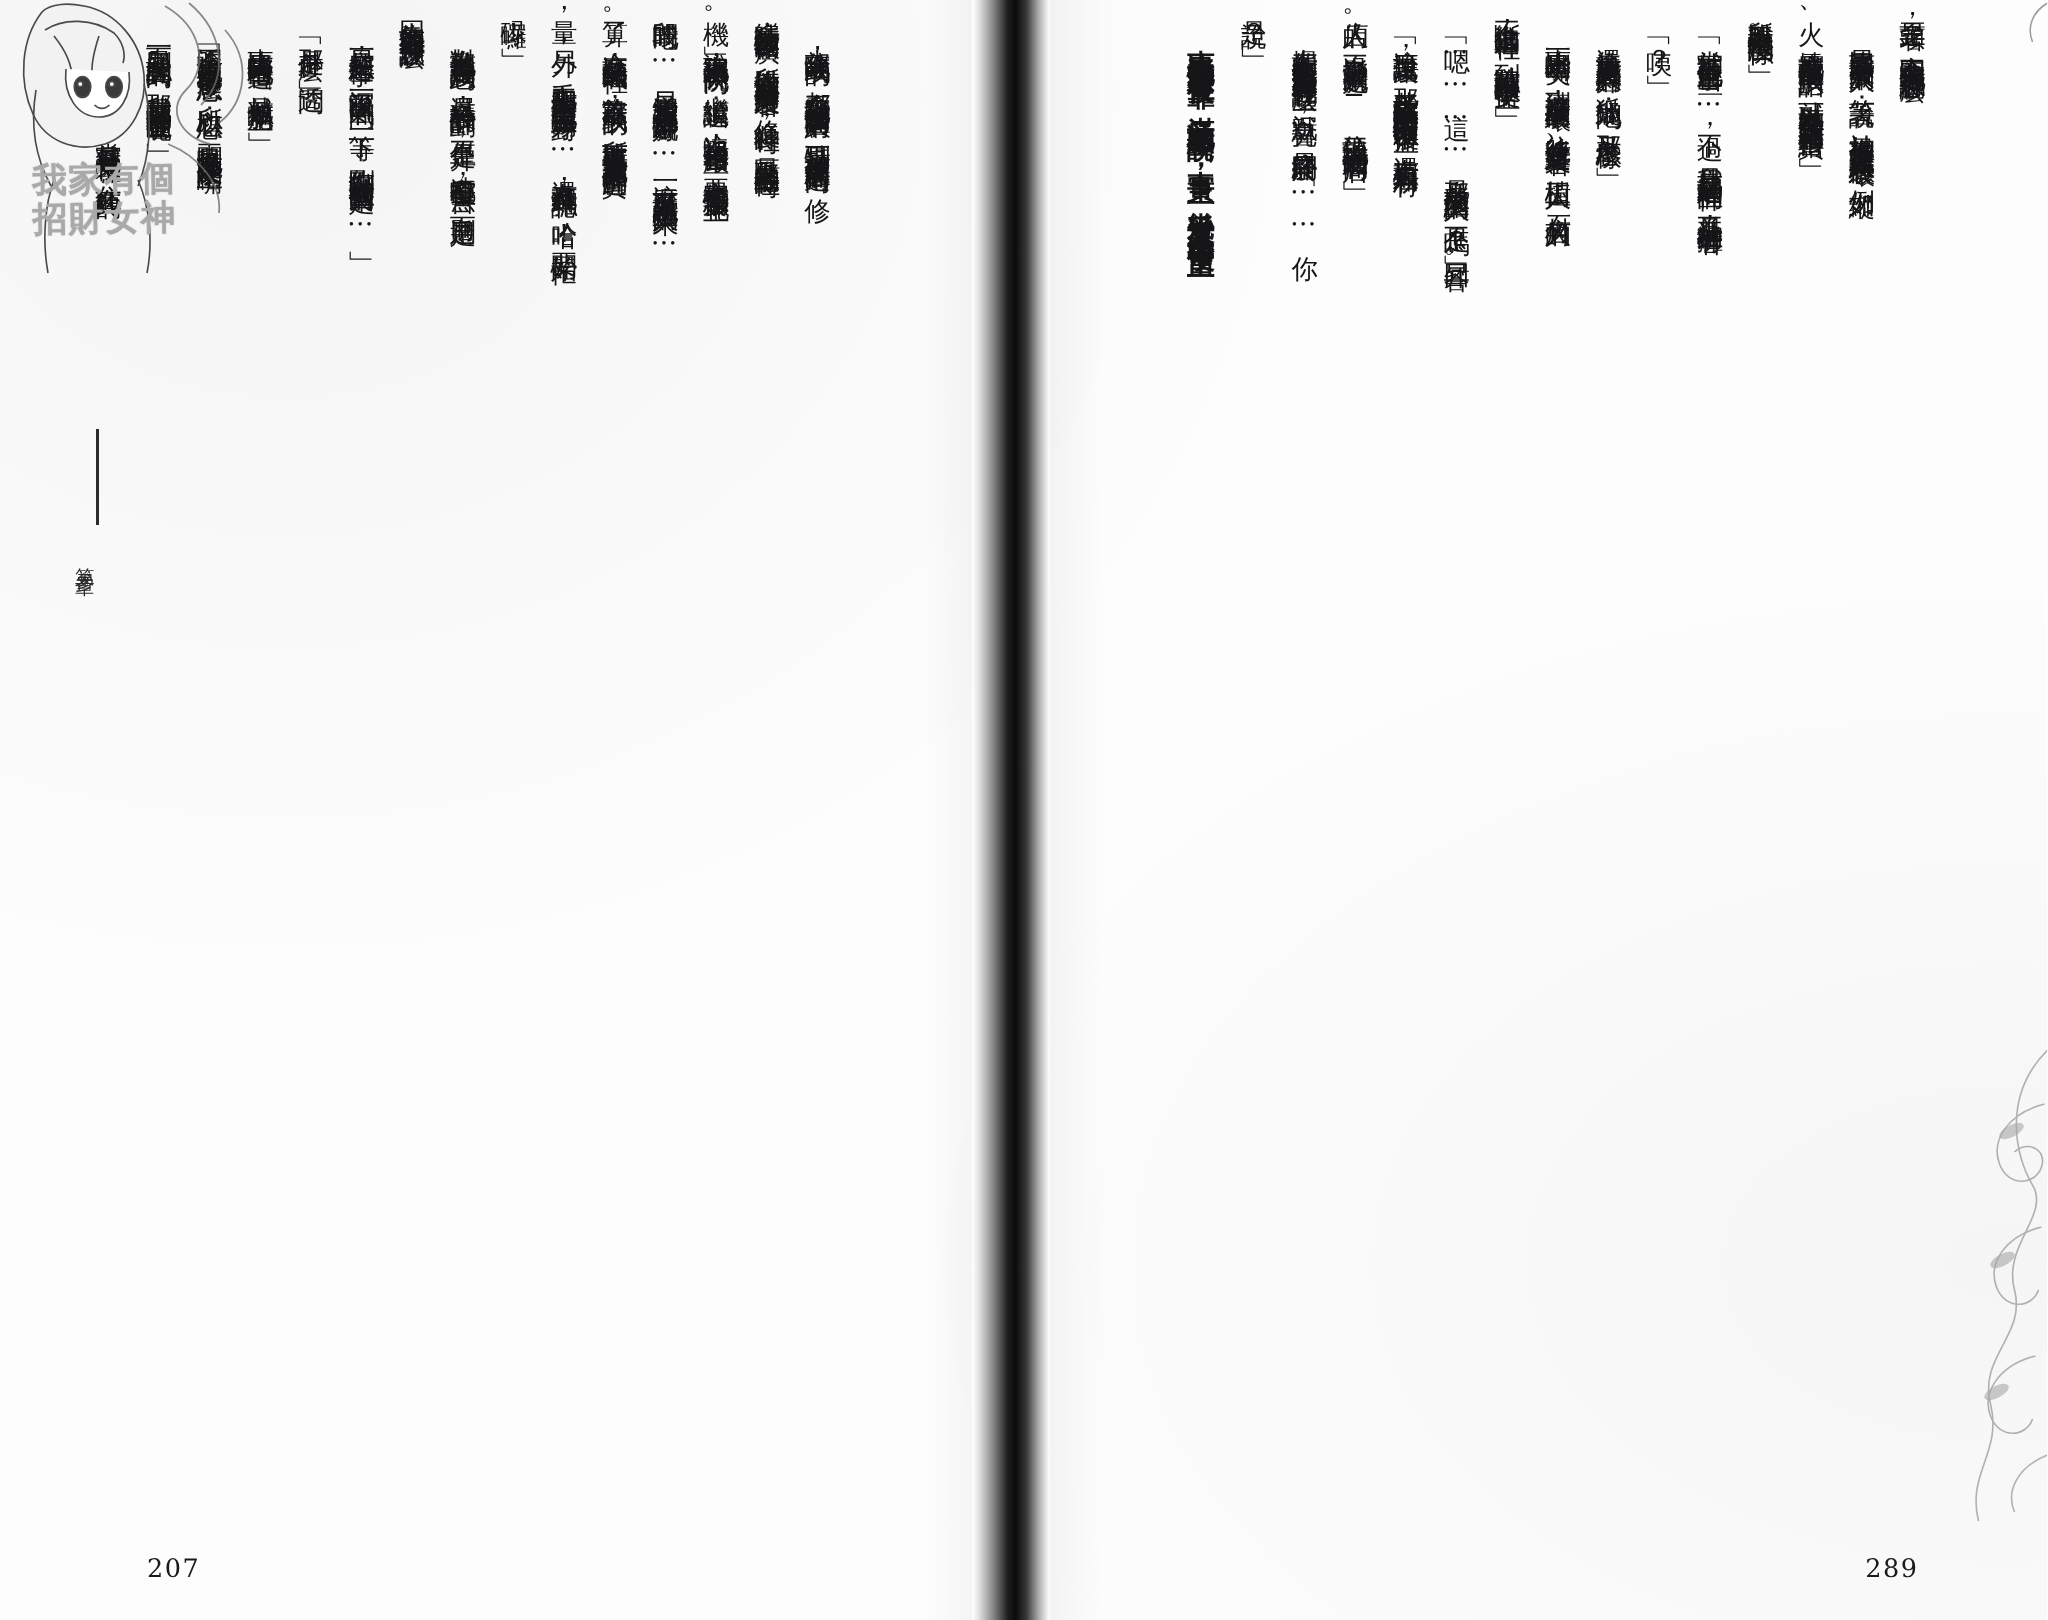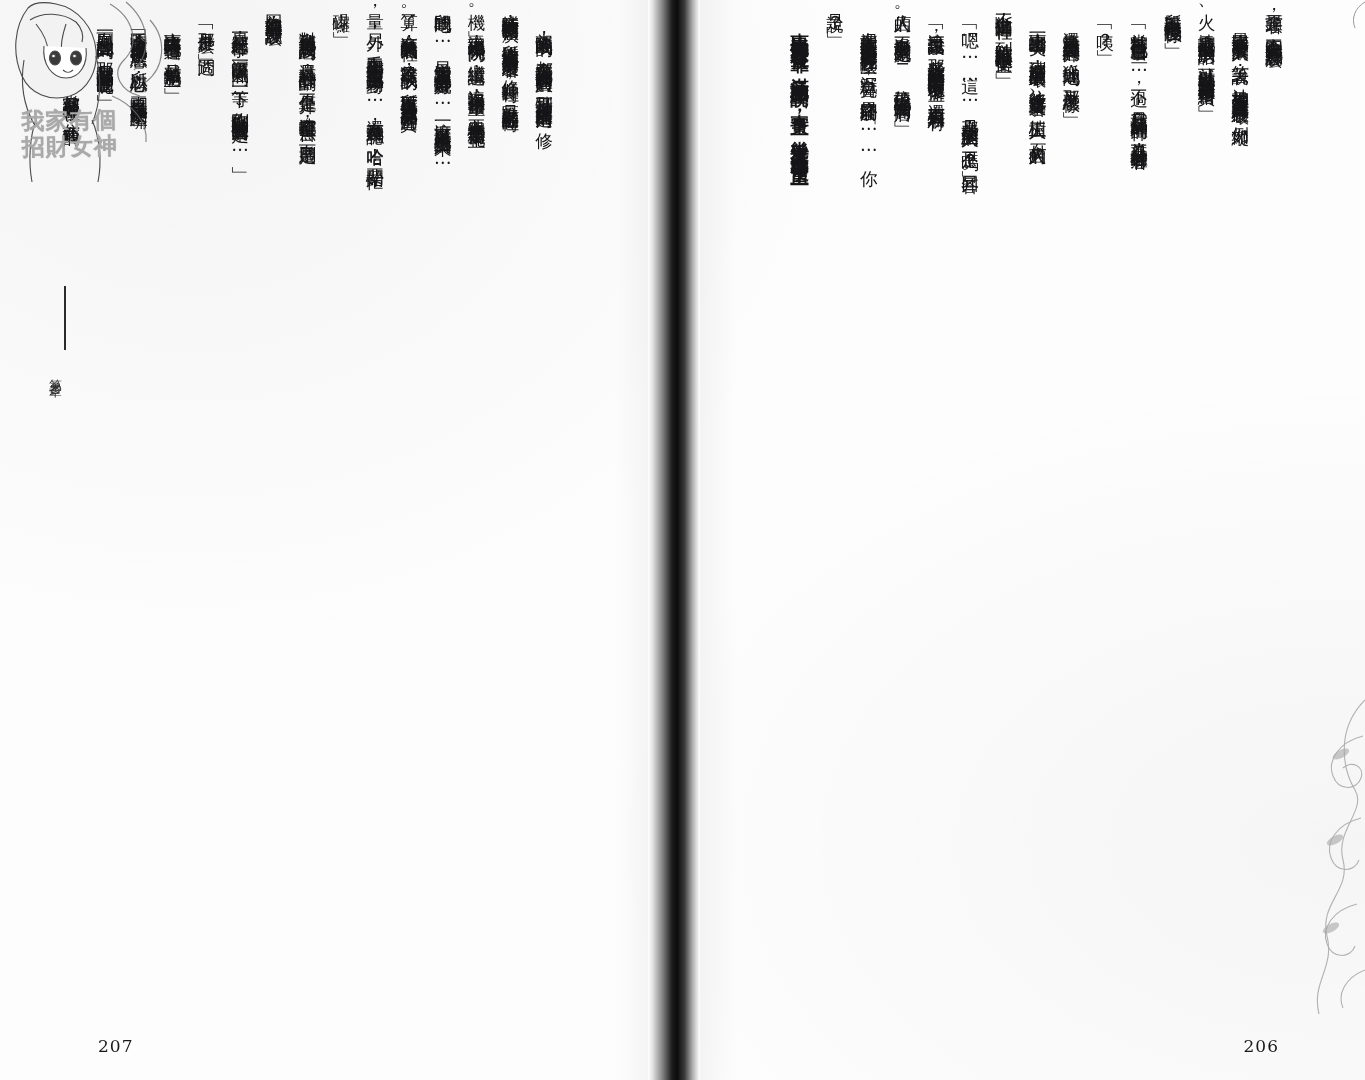--- a/index.html
+++ b/index.html
@@ -200,21 +200,21 @@
       <p class="indent">還無法參透惠比壽真意的昇，狐疑地問：「那又怎麼樣？」</p>
       <p class="indent">惠比壽咧嘴一笑：「遭到這麼嚴重的破壞，往後將會有建築業者、植樹工人、石材店的人</p>
       <p>不斷進出這個神社，到時你認為誰可以從中受益？」</p>
       <p class="indent">「嗯……這……是那些前來修繕的工人，不是嗎？」昇回答。</p>
       <p class="indent">「這麼說是沒錯，那些受委託前來修繕的建築業者的確可以從中獲益，還有植樹工人和石材</p>
       <p>店的人。不過影響最大的就是──位於工地現場附近的便利商店。」</p>
       <p class="indent">在場的所有人完全搞不清楚惠比壽究竟在說什麼，沉默一會兒，昇終於開口了：「……你</p>
       <p>是說？」</p>
       <p class="indent bold-line">惠比壽抱著雙臂往後一靠，滿意地點頭說：「事實上，幾乎沒有工人會自己帶便當上工，</p>
     </div>
-    <div class="folio folio-right">206</div>
+    <div class="folio folio-right">289</div>
 
     <svg class="vine-br" viewBox="0 0 150 330">
       <g fill="none" stroke="#8a8a8a" stroke-width="1.1" opacity="0.75">
         <path d="M150 10 C120 40 128 80 140 100 C152 120 120 140 128 170 C136 200 104 214 112 246 C120 278 96 292 104 324"></path>
         <path d="M148 46 C124 52 112 70 118 86 C124 102 142 100 146 88 C150 76 136 70 128 78"></path>
         <path d="M146 128 C122 134 110 152 116 168 C122 184 140 182 144 170"></path>
         <path d="M142 214 C118 220 106 238 112 254 C118 270 136 268 140 256"></path>
         <path d="M150 280 C130 288 122 304 128 318"></path>
       </g>
       <g fill="#9a9a9a" opacity="0.6">

